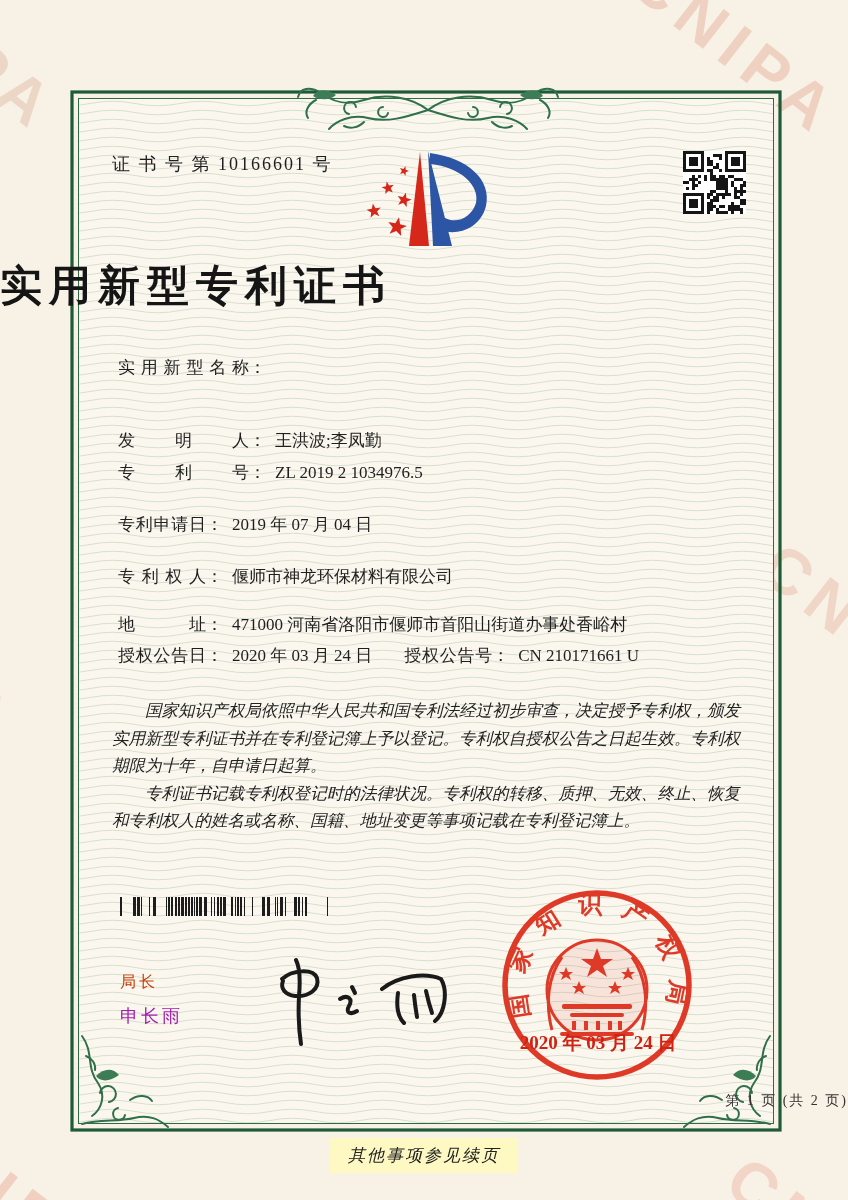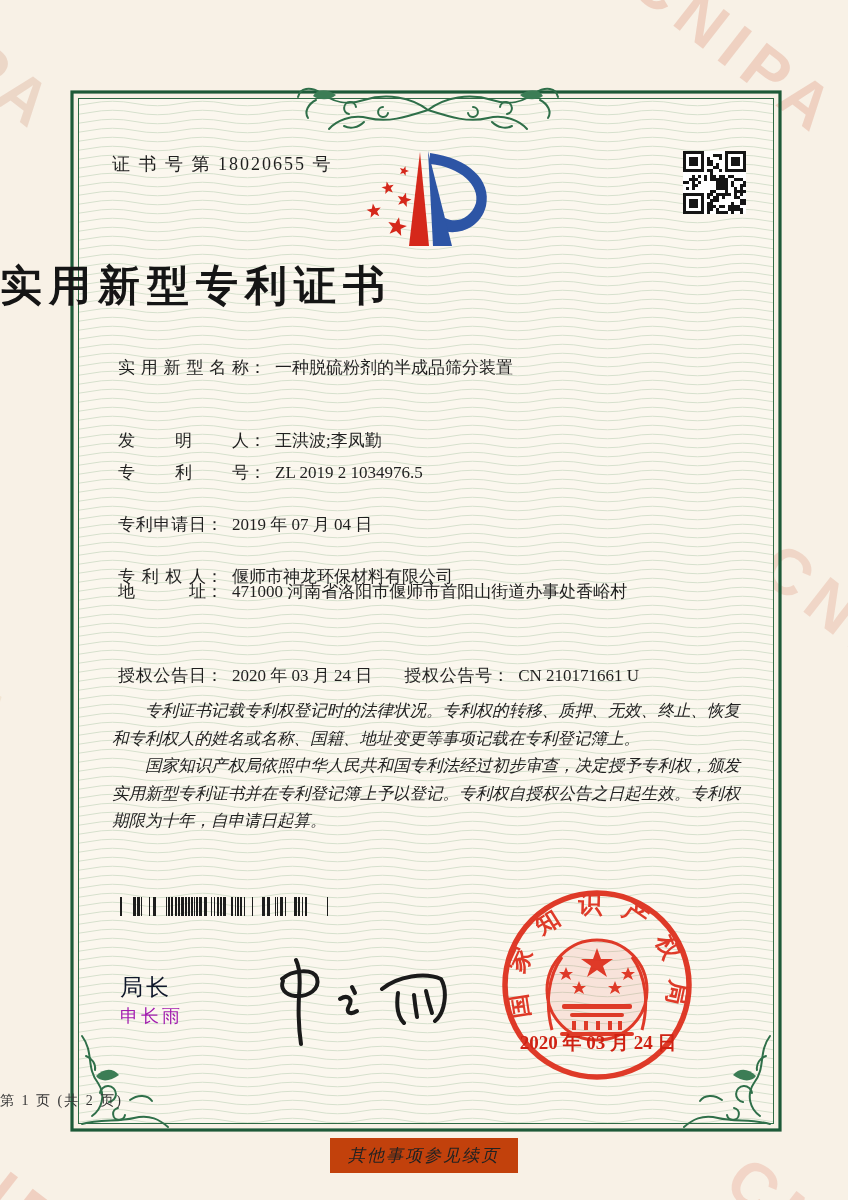--- a/index.html
+++ b/index.html
@@ -20,26 +20,26 @@
   .qrbox{left:683px;top:151px;background:#fff;padding:0;}
   .frow{left:118px;font-size:17px;display:flex;align-items:baseline;white-space:nowrap;}
   .flabel{display:inline-block;text-align:justify;text-align-last:justify;}
   .w6{width:131px;}
   .w5{width:88px;}
   .fval{margin-left:9px;}
   .fpair2{margin-left:32px;display:flex;align-items:baseline;}
   .paras{left:112px;top:697px;width:628px;font-size:16.5px;line-height:27.5px;
          text-align:justify;font-style:italic;color:#222;}
   .paras p{margin:0;text-indent:2em;}
-  .juzhang{left:120px;top:972px;font-size:23px;letter-spacing:3px;font-family:"Liberation Sans","DejaVu Sans",sans-serif;color:#0f172a;}
+  .juzhang{left:120px;top:972px;font-size:16px;letter-spacing:3px;font-family:"Liberation Sans","DejaVu Sans",sans-serif;color:#c2410c;}
   .juname{left:120px;top:1004px;font-size:18px;letter-spacing:3px;font-family:"Liberation Sans","DejaVu Sans",sans-serif;color:#a21caf;}
   .sealdate{left:512px;top:1030px;width:172px;text-align:center;font-size:19px;
             color:#cf2213;font-weight:600;z-index:4;}
-  .pagenum{left:0;top:1092px;width:848px;text-align:left;font-size:14px;letter-spacing:2px;color:#333;}
-  .note{left:330px;top:1138px;background:#c2410c;padding:6px 18px;font-size:17px;
+  .pagenum{left:0;top:1092px;width:848px;text-align:right;font-size:14px;letter-spacing:2px;color:#333;}
+  .note{left:330px;top:1138px;background:#fef9c3;padding:6px 18px;font-size:17px;
         font-style:italic;letter-spacing:2px;color:#222;}
 </style>
 </head>
 <body>
 
 <div class="wm" style="left:-120px;top:-62px;color:rgba(214,164,142,.34);">CNIPA</div>
 <div class="wm" style="left:662px;top:-58px;color:rgba(224,158,134,.38);">CNIPA</div>
 <div class="wm" style="left:440px;top:338px;color:rgba(225,198,160,.30);font-size:58px;">CNIPA</div>
 <div class="wm" style="left:150px;top:700px;color:rgba(212,192,162,.24);font-size:55px;">CNIPA</div>
 <div class="wm" style="left:-160px;top:552px;color:rgba(225,198,160,.28);">CNIPA</div>
@@ -225,28 +225,27 @@
     <rect x="3" y="3" width="15" height="15" fill="#ffffff"></rect>
     <rect x="6" y="6" width="9" height="9" fill="#151515"></rect>
     <rect x="42" y="0" width="21" height="21" fill="#151515"></rect>
     <rect x="45" y="3" width="15" height="15" fill="#ffffff"></rect>
     <rect x="48" y="6" width="9" height="9" fill="#151515"></rect>
     <rect x="0" y="42" width="21" height="21" fill="#151515"></rect>
     <rect x="3" y="45" width="15" height="15" fill="#ffffff"></rect>
     <rect x="6" y="48" width="9" height="9" fill="#151515"></rect>
   </svg>
 
-<div class="abs content certno">证 书 号 第 18020655 号</div>
+<div class="abs content certno">证 书 号 第 10166601 号</div>
 
 <div class="abs content title">实用新型专利证书</div>
 
 <div class="abs content frow" style="top:356px;">
   <span class="flabel w6">实用新型名称</span>
     <span>：</span>
-  <span class="fval">一种脱硫粉剂的半成品筛分装置</span>
 </div>
 <div class="abs content frow" style="top:409px;margin-top:20px;">
   <span class="flabel w6">发明人</span>
     <span>：</span>
   <span class="fval">王洪波;李凤勤</span>
 </div>
 <div class="abs content frow" style="top:461px;">
   <span class="flabel w6">专利号</span>
     <span>：</span>
   <span class="fval">ZL 2019 2 1034976.5</span>
@@ -254,39 +253,39 @@
 <div class="abs content frow" style="top:513px;">
   <span class="flabel w5">专利申请日</span>
     <span>：</span>
   <span class="fval">2019 年 07 月 04 日</span>
 </div>
 <div class="abs content frow" style="top:565px;align-items:flex-end;">
   <span class="flabel w5">专利权人</span>
     <span>：</span>
   <span class="fval">偃师市神龙环保材料有限公司</span>
 </div>
-<div class="abs content frow" style="top:580px;align-items:flex-end;">
+<div class="abs content frow" style="top:613px;align-items:flex-end;">
   <span class="flabel w5">地址</span>
     <span>：</span>
   <span class="fval">471000  河南省洛阳市偃师市首阳山街道办事处香峪村</span>
 </div>
-<div class="abs content frow" style="top:664px;">
+<div class="abs content frow" style="top:644px;">
   <span class="flabel w5">授权公告日</span>
     <span>：</span>
   <span class="fval">2020 年 03 月 24 日</span>
   <span class="fpair2">
     <span class="flabel w5">授权公告号</span>
       <span>：</span>
     <span class="fval">CN 210171661 U</span>
   </span>
 </div>
 
 <div class="abs content paras">
+  <p>国家知识产权局依照中华人民共和国专利法经过初步审查，决定授予专利权，颁发实用新型专利证书并在专利登记簿上予以登记。专利权自授权公告之日起生效。专利权期限为十年，自申请日起算。</p>
   <p>专利证书记载专利权登记时的法律状况。专利权的转移、质押、无效、终止、恢复和专利权人的姓名或名称、国籍、地址变更等事项记载在专利登记簿上。</p>
-  <p>国家知识产权局依照中华人民共和国专利法经过初步审查，决定授予专利权，颁发实用新型专利证书并在专利登记簿上予以登记。专利权自授权公告之日起生效。专利权期限为十年，自申请日起算。</p>
 </div>
 
 <svg class="abs content" style="left:120px;top:897px;" width="215" height="19" viewBox="0 0 215 19" id="barcode">
     <rect x="0" y="0" width="2" height="19" fill="#1d1d1d"></rect>
     <rect x="13" y="0" width="3" height="19" fill="#1d1d1d"></rect>
     <rect x="17" y="0" width="3" height="19" fill="#1d1d1d"></rect>
     <rect x="21" y="0" width="1" height="19" fill="#1d1d1d"></rect>
     <rect x="29" y="0" width="1" height="19" fill="#1d1d1d"></rect>
     <rect x="33" y="0" width="3" height="19" fill="#1d1d1d"></rect>
     <rect x="46" y="0" width="1" height="19" fill="#1d1d1d"></rect>

